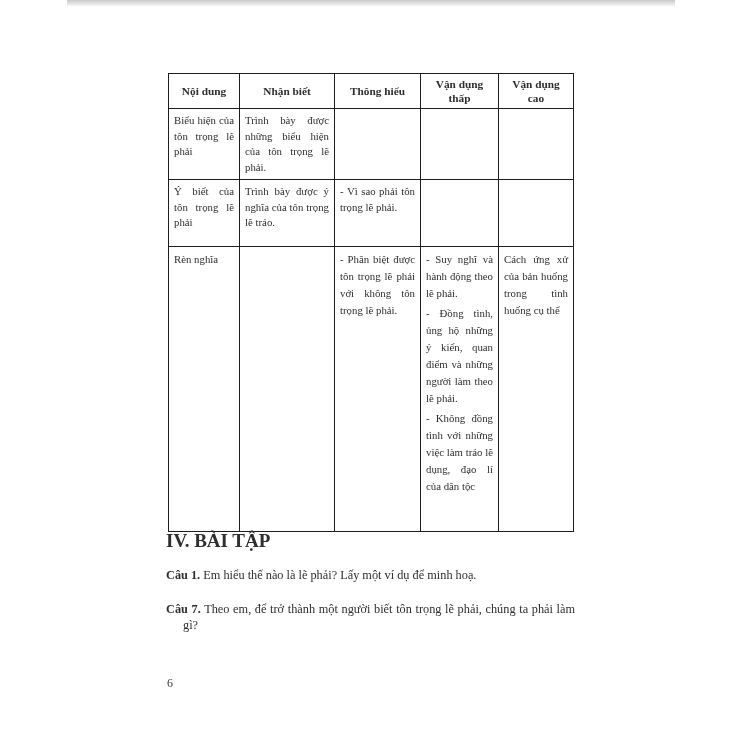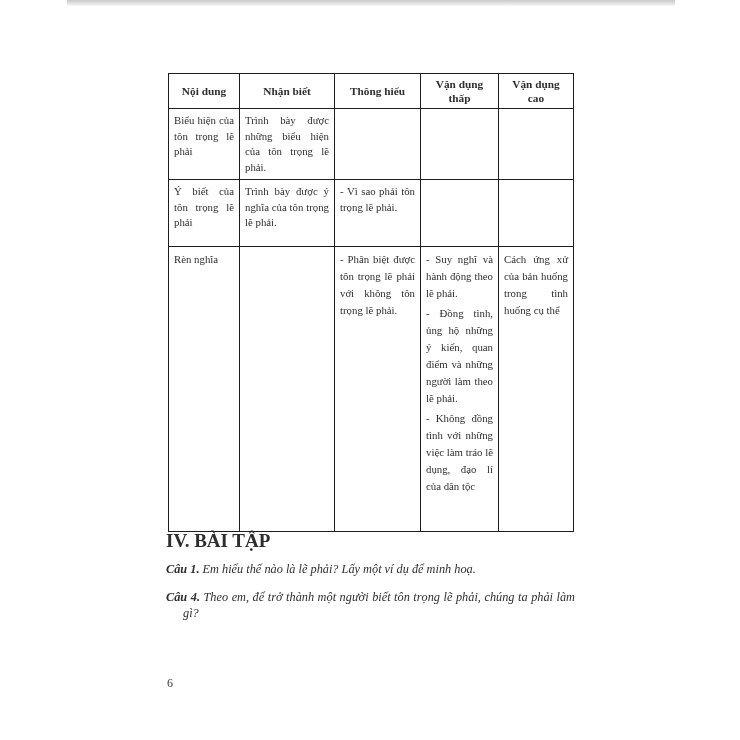--- a/index.html
+++ b/index.html
@@ -47,23 +47,23 @@
   .para{margin:0 0 3px 0;}
   .para:last-child{margin-bottom:0;}
   .exercises{
     position:absolute;left:166px;top:533px;width:409px;
     font-size:12.3px;line-height:16px;
   }
   .ex-heading{
     font-weight:bold;font-size:19px;margin:0 0 11px 0;
   }
   .q{
-    margin:12px 0 5px 0;
+    margin:18px 0 5px 0;
     text-align:justify;
-    padding-left:17px;text-indent:-17px;font-style:italic;
+    padding-left:17px;text-indent:-17px;
   }
   .q .q-label{font-weight:bold;}
   .page-number{
     position:absolute;left:167px;top:676px;
     font-size:12px;color:#3a3a3a;
   }
 </style>
 </head>
 <body>
 
@@ -98,21 +98,21 @@
         <td></td>
         <td></td>
         <td></td>
       </tr>
 
       <tr class="r2">
         <td>
             <div class="para">Ý biết của tôn trọng lẽ phải</div>
           </td>
         <td>
-            <div class="para">Trình bày được ý nghĩa của tôn trọng lẽ phải.</div>
+            <div class="para">Trình bày được ý nghĩa của tôn trọng lẽ tráo.</div>
           </td>
         <td>
             <div class="para">- Vì sao phải tôn trọng lẽ phải.</div>
           </td>
         <td></td>
         <td></td>
       </tr>
 
       <tr class="r3">
         <td>
@@ -133,19 +133,19 @@
       </tr>
     </tbody>
   </table>
 
   <div class="exercises">
     <div class="ex-heading">IV. BÀI TẬP</div>
 
     <p class="q"><span class="q-label">Câu 1.</span> <span>Em hiểu thế nào là lẽ phải? Lấy một ví dụ để minh hoạ.</span></p>
 
 
-    <p class="q"><span class="q-label">Câu 4.</span> <span>Theo em, để trở thành một người biết tôn trọng lẽ phải, chúng ta phải làm gì?</span></p>
+    <p class="q"><span class="q-label">Câu 7.</span> <span>Theo em, để trở thành một người biết tôn trọng lẽ phải, chúng ta phải làm gì?</span></p>
 
   </div>
 
   <div class="page-number">6</div>
 
 </div>
 
 </body></html>

